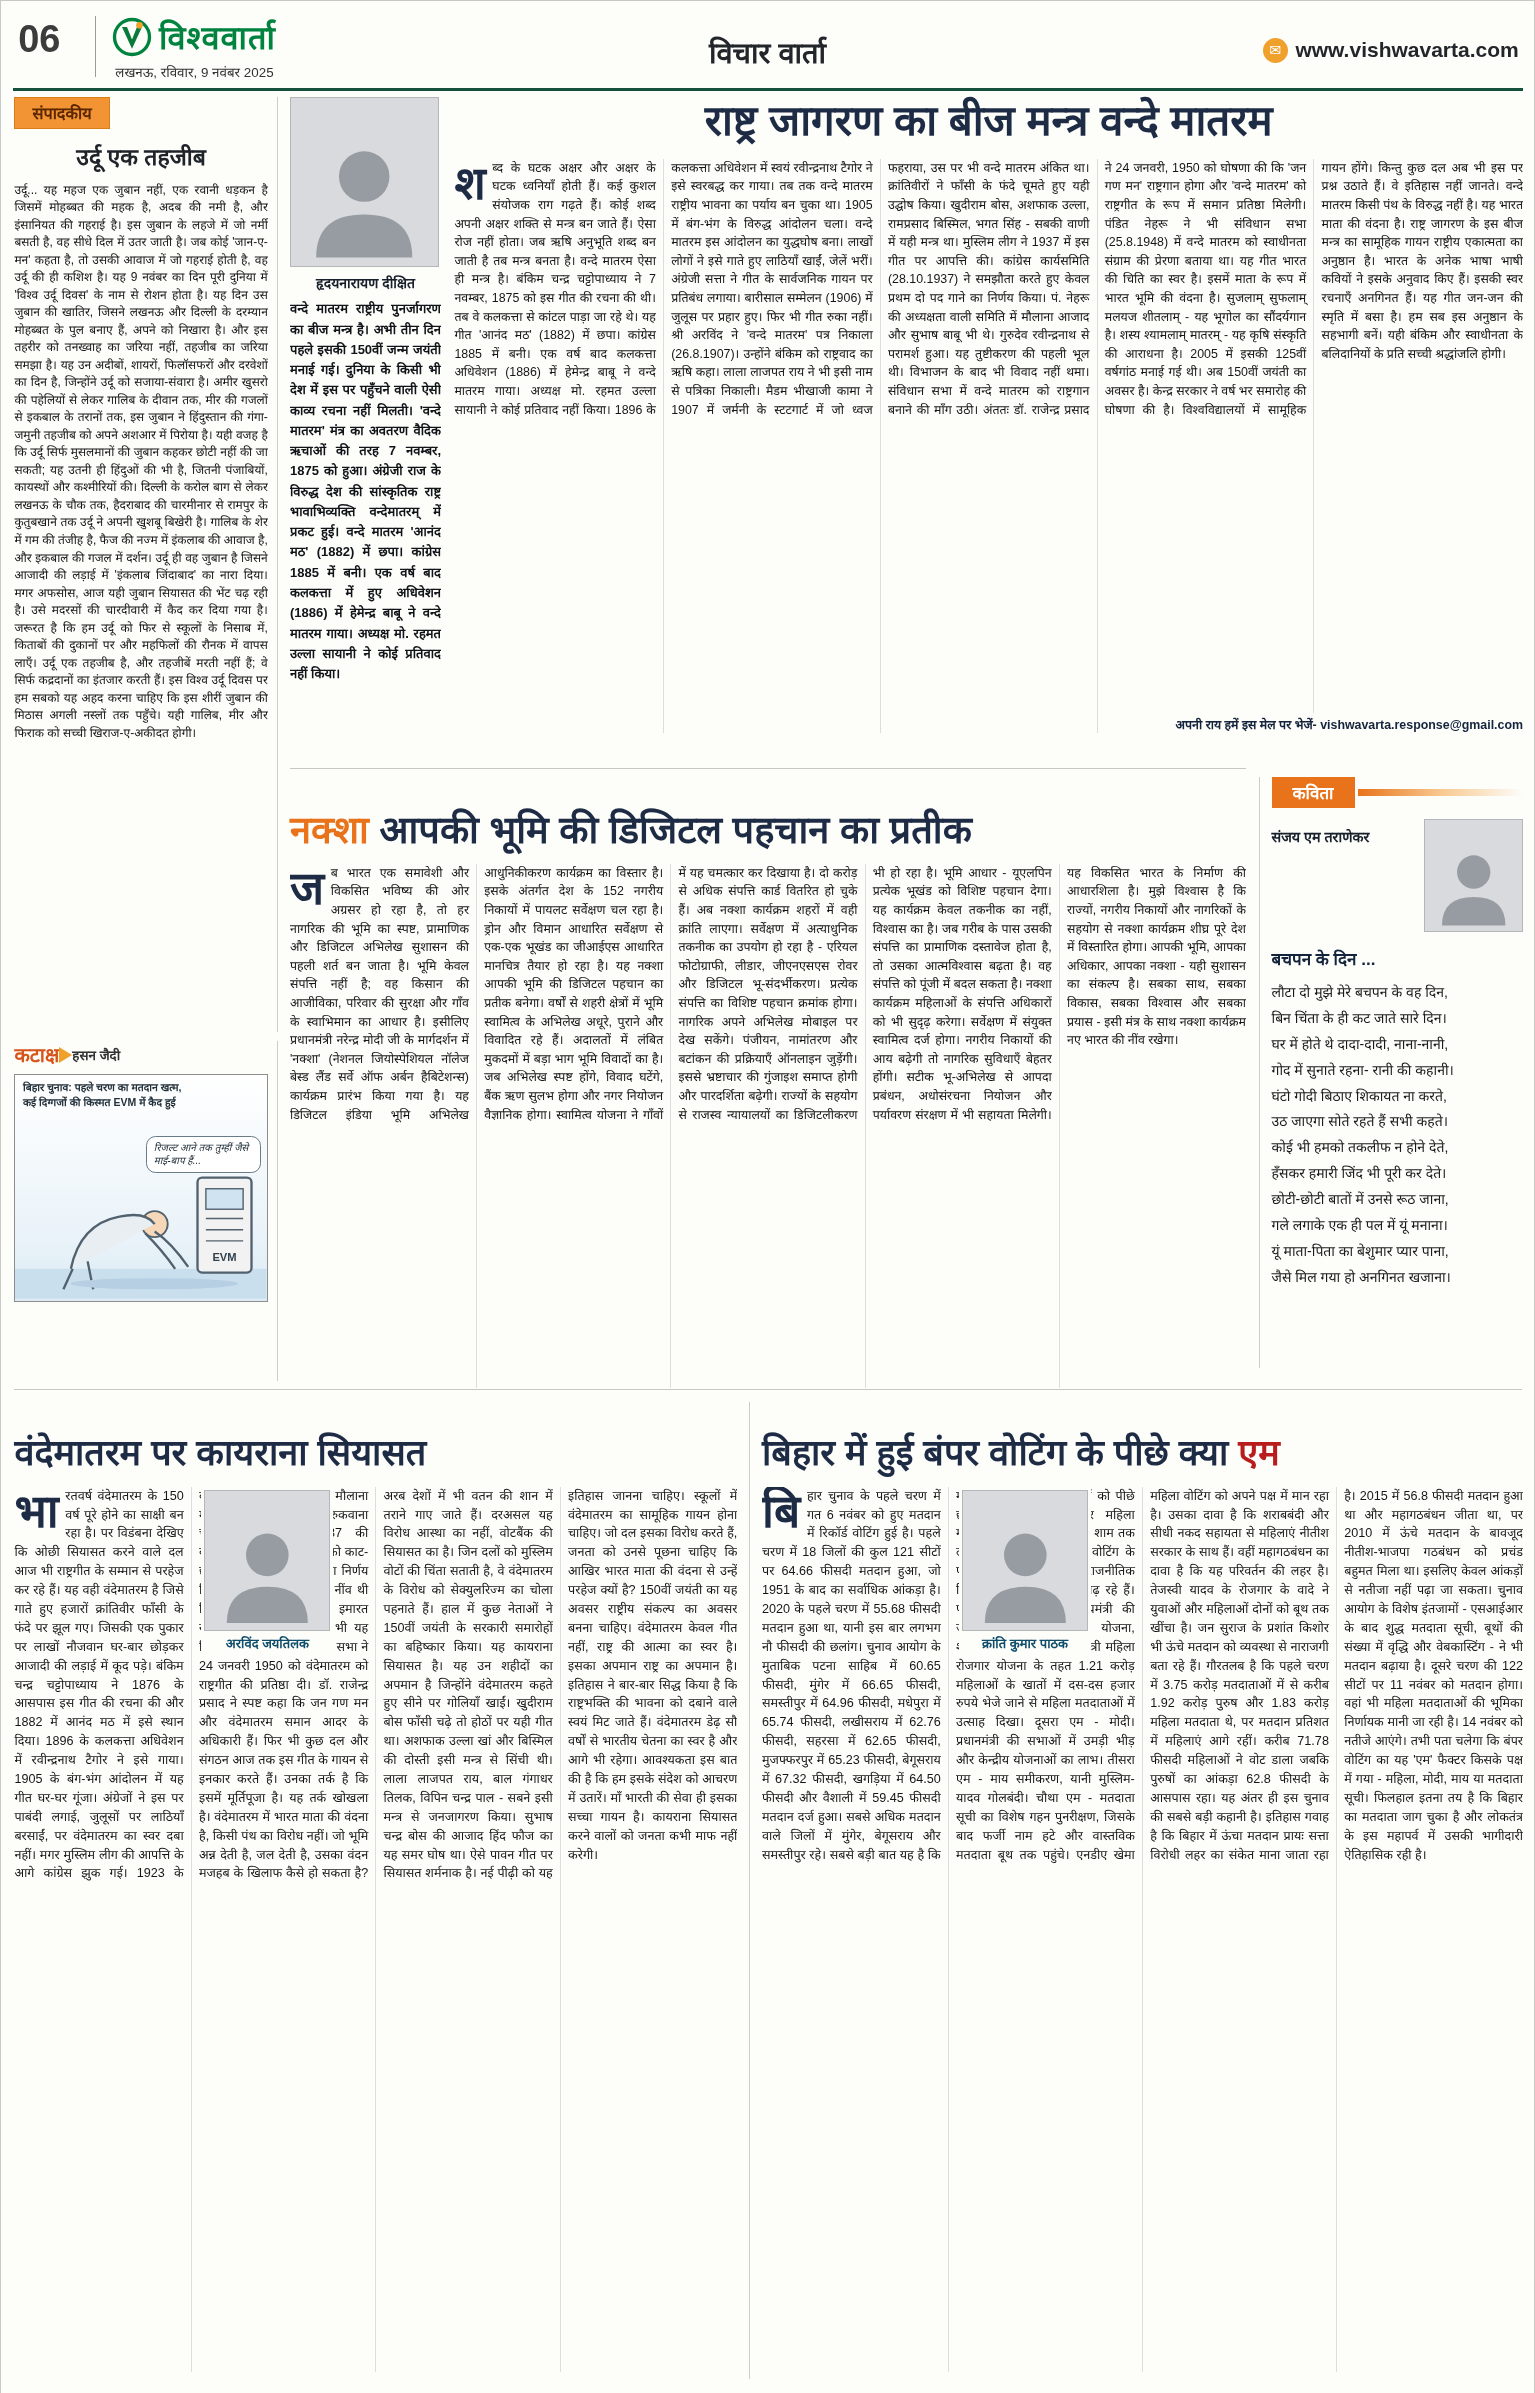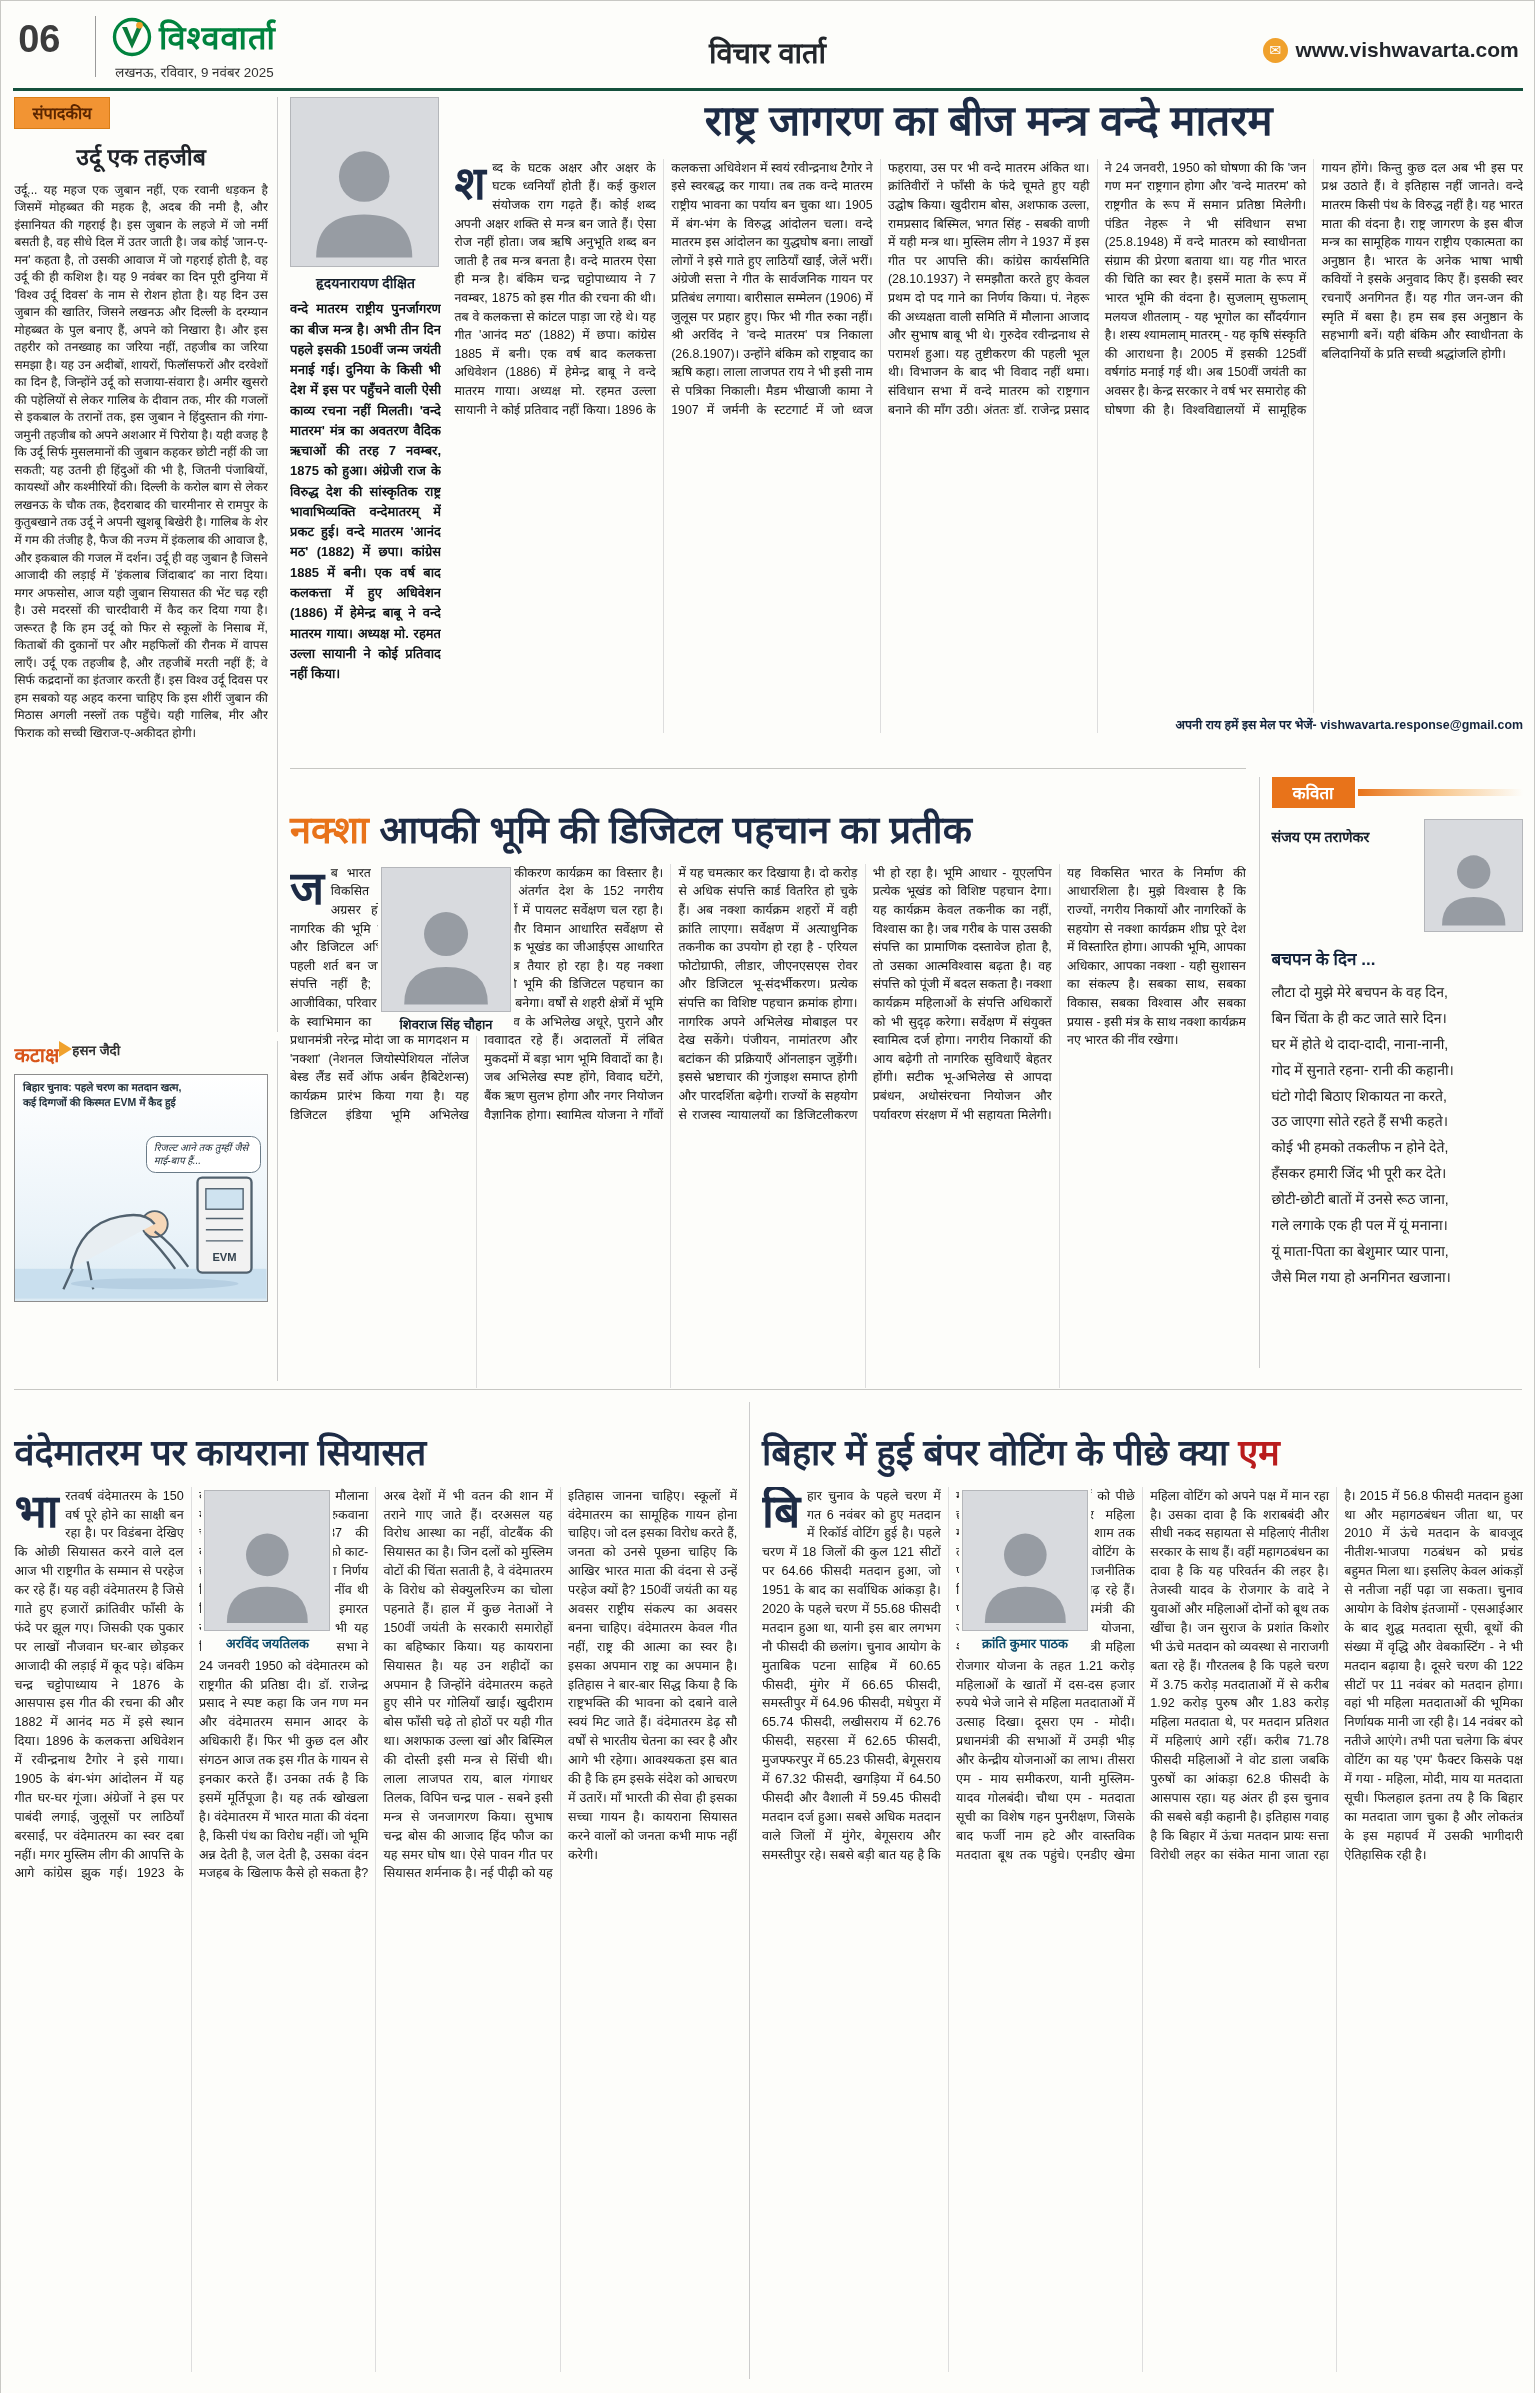--- a/index.html
+++ b/index.html
@@ -27,21 +27,21 @@
   .colwrap { column-gap:15.3px; column-rule:1px solid #ddd; overflow:hidden; }
 
   
   .editorial { position:absolute; left:13.4px; top:96px; width:264px; height:935px; padding-right:9.6px; border-right:1px solid #ccc; }
   .edit-label { display:inline-block; background:#f29433; border:1px solid #d97d17; color:#5b2600; font-weight:bold; font-size:16.3px; padding:3.8px 17px; }
   .edit-headline { text-align:center; font-size:23px; font-weight:bold; color:#20242a; margin:11.5px 0 9.6px; }
   .edit-body { height:820px; overflow:hidden; font-size:12px; line-height:1.46; text-align:justify; }
 
   
   .kataksh { position:absolute; left:13.4px; top:1040px; width:264px; height:340px; padding-right:9.6px; border-right:1px solid #ccc; }
-  .kat-head { display:flex; align-items:flex-start; gap:0; margin-bottom:5.7px; }
+  .kat-head { display:flex; align-items:center; gap:0; margin-bottom:5.7px; }
   .kat-label { color:#d8551a; font-weight:bold; font-size:20px; }
   .kat-arrow { width:0; height:0; border-left:13.4px solid #f0a12c; border-top:8.6px solid transparent; border-bottom:8.6px solid transparent; }
   .kat-author { font-size:13.4px; font-weight:bold; color:#333; }
   .cartoon { position:relative; border:1px solid #8d8d8d; height:228px; background:linear-gradient(180deg,#ffffff 0%,#eaf3f9 70%,#dcebf4 100%); overflow:hidden; }
   .cartoon-caption { position:absolute; left:7.6px; top:5.7px; width:163px; font-size:10.5px; line-height:1.35; color:#24323c; font-weight:bold; }
   .bubble { position:absolute; right:5.7px; top:61px; width:115px; background:#fff; border:1px solid #6a7b88; border-radius:9.6px; padding:4.8px 6.7px; font-size:10px; line-height:1.3; color:#24323c;font-style:italic; }
   .cartoon svg { position:absolute; left:0; bottom:0; width:100%; height:191px; }
 
   
   .lead { position:absolute; left:289px; top:96px; width:1233px; height:666px; display:flex; gap:13.4px; }
@@ -178,29 +178,20 @@
     </div>
   </div>
 
   <div class="hr1"></div>
 
   <div class="second">
     <h2 class="second-headline">
       <span class="hl">नक्शा</span><span> आपकी भूमि की डिजिटल पहचान का प्रतीक</span>
     </h2>
     <div class="second-bodywrap">
-      <div class="second-photo-block">
-        <div class="photo second-photo">
-          <svg viewBox="0 0 100 100">
-              <circle cx="50" cy="36" r="20"></circle>
-              <path d="M12 100 Q12 66 50 66 Q88 66 88 100 Z"></path>
-            </svg>
-        </div>
-        <div class="second-author">शिवराज सिंह चौहान</div>
-      </div>
       <div class="second-body bodytext colwrap">
         <span class="dropcap">ज</span><span>ब भारत एक समावेशी और विकसित भविष्य की ओर अग्रसर हो रहा है, तो हर नागरिक की भूमि का स्पष्ट, प्रामाणिक और डिजिटल अभिलेख सुशासन की पहली शर्त बन जाता है। भूमि केवल संपत्ति नहीं है; वह किसान की आजीविका, परिवार की सुरक्षा और गाँव के स्वाभिमान का आधार है। इसीलिए प्रधानमंत्री नरेन्द्र मोदी जी के मार्गदर्शन में 'नक्शा' (नेशनल जियोस्पेशियल नॉलेज बेस्ड लैंड सर्वे ऑफ अर्बन हैबिटेशन्स) कार्यक्रम प्रारंभ किया गया है। यह डिजिटल इंडिया भूमि अभिलेख आधुनिकीकरण कार्यक्रम का विस्तार है। इसके अंतर्गत देश के 152 नगरीय निकायों में पायलट सर्वेक्षण चल रहा है। ड्रोन और विमान आधारित सर्वेक्षण से एक-एक भूखंड का जीआईएस आधारित मानचित्र तैयार हो रहा है। यह नक्शा आपकी भूमि की डिजिटल पहचान का प्रतीक बनेगा। वर्षों से शहरी क्षेत्रों में भूमि स्वामित्व के अभिलेख अधूरे, पुराने और विवादित रहे हैं। अदालतों में लंबित मुकदमों में बड़ा भाग भूमि विवादों का है। जब अभिलेख स्पष्ट होंगे, विवाद घटेंगे, बैंक ऋण सुलभ होगा और नगर नियोजन वैज्ञानिक होगा। स्वामित्व योजना ने गाँवों में यह चमत्कार कर दिखाया है। दो करोड़ से अधिक संपत्ति कार्ड वितरित हो चुके हैं। अब नक्शा कार्यक्रम शहरों में वही क्रांति लाएगा। सर्वेक्षण में अत्याधुनिक तकनीक का उपयोग हो रहा है - एरियल फोटोग्राफी, लीडार, जीएनएसएस रोवर और डिजिटल भू-संदर्भीकरण। प्रत्येक संपत्ति का विशिष्ट पहचान क्रमांक होगा। नागरिक अपने अभिलेख मोबाइल पर देख सकेंगे। पंजीयन, नामांतरण और बटांकन की प्रक्रियाएँ ऑनलाइन जुड़ेंगी। इससे भ्रष्टाचार की गुंजाइश समाप्त होगी और पारदर्शिता बढ़ेगी। राज्यों के सहयोग से राजस्व न्यायालयों का डिजिटलीकरण भी हो रहा है। भूमि आधार - यूएलपिन प्रत्येक भूखंड को विशिष्ट पहचान देगा। यह कार्यक्रम केवल तकनीक का नहीं, विश्वास का है। जब गरीब के पास उसकी संपत्ति का प्रामाणिक दस्तावेज होता है, तो उसका आत्मविश्वास बढ़ता है। वह संपत्ति को पूंजी में बदल सकता है। नक्शा कार्यक्रम महिलाओं के संपत्ति अधिकारों को भी सुदृढ़ करेगा। सर्वेक्षण में संयुक्त स्वामित्व दर्ज होगा। नगरीय निकायों की आय बढ़ेगी तो नागरिक सुविधाएँ बेहतर होंगी। सटीक भू-अभिलेख से आपदा प्रबंधन, अधोसंरचना नियोजन और पर्यावरण संरक्षण में भी सहायता मिलेगी। यह विकसित भारत के निर्माण की आधारशिला है। मुझे विश्वास है कि राज्यों, नगरीय निकायों और नागरिकों के सहयोग से नक्शा कार्यक्रम शीघ्र पूरे देश में विस्तारित होगा। आपकी भूमि, आपका अधिकार, आपका नक्शा - यही सुशासन का संकल्प है। सबका साथ, सबका विकास, सबका विश्वास और सबका प्रयास - इसी मंत्र के साथ नक्शा कार्यक्रम नए भारत की नींव रखेगा।</span>
       </div>
     </div>
   </div>
 
   <div class="poem">
     <div class="poem-head">
       <span class="poem-label">कविता</span>
       <span class="poem-bar"></span>

